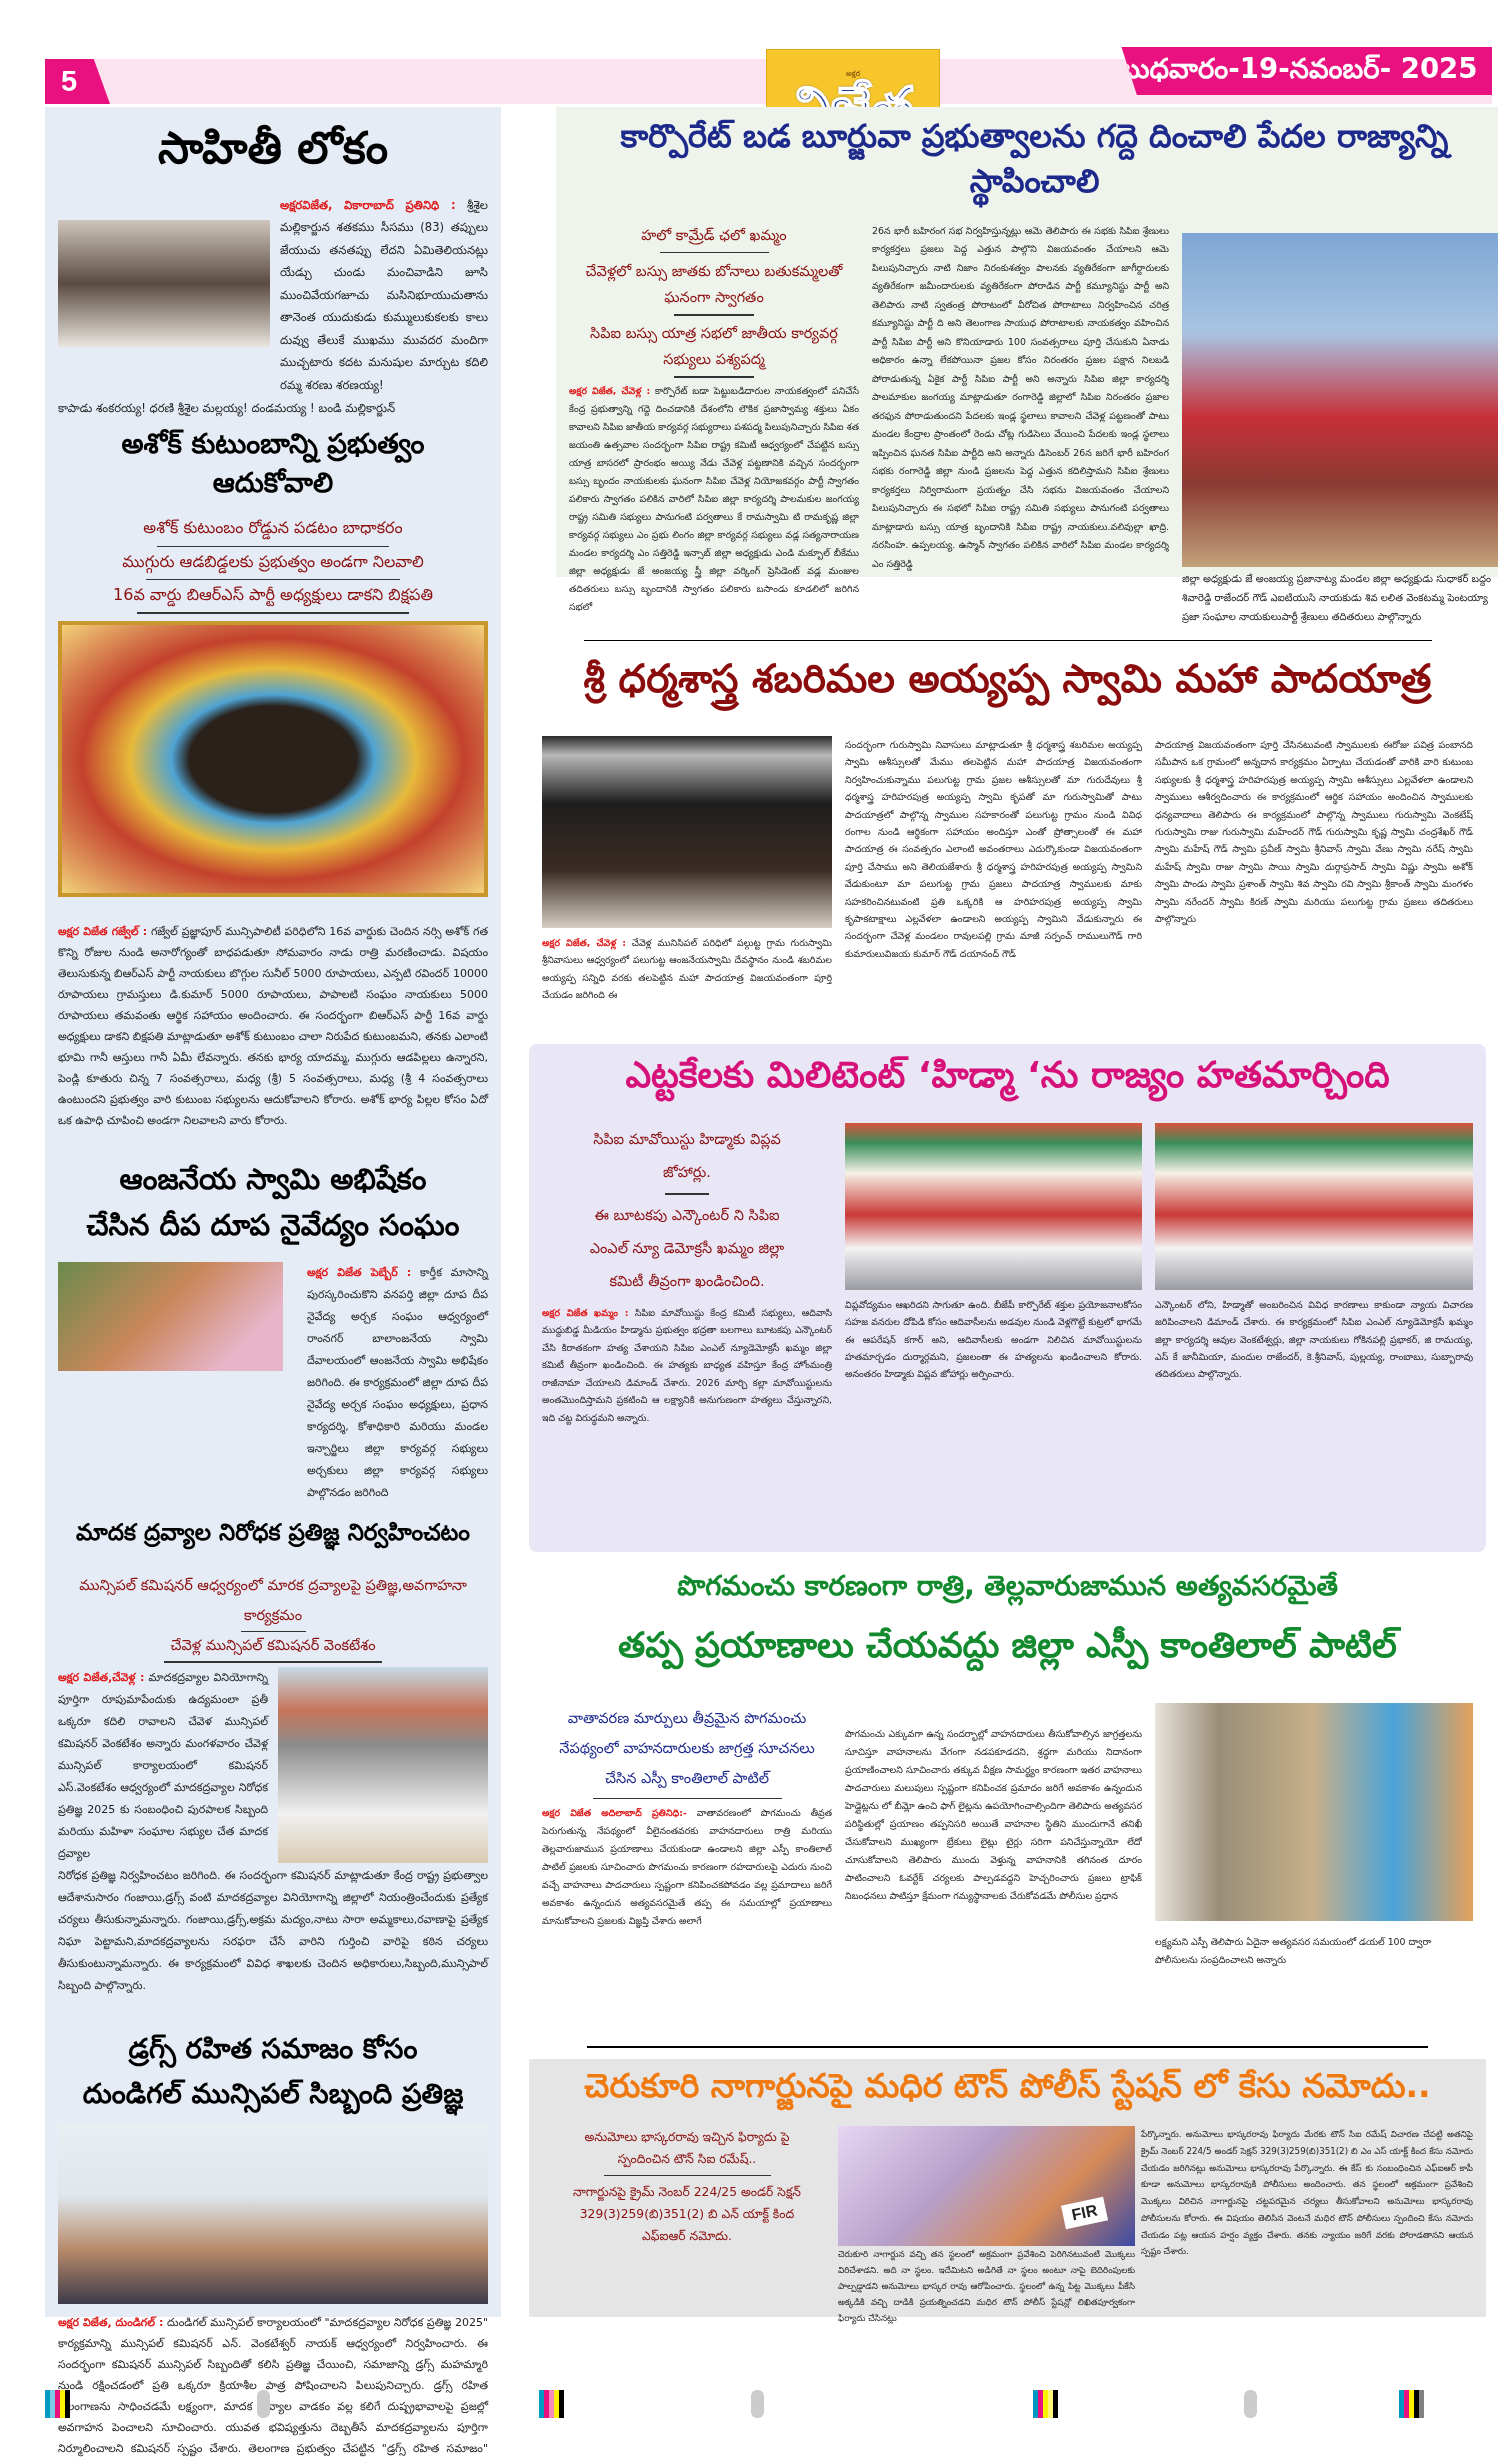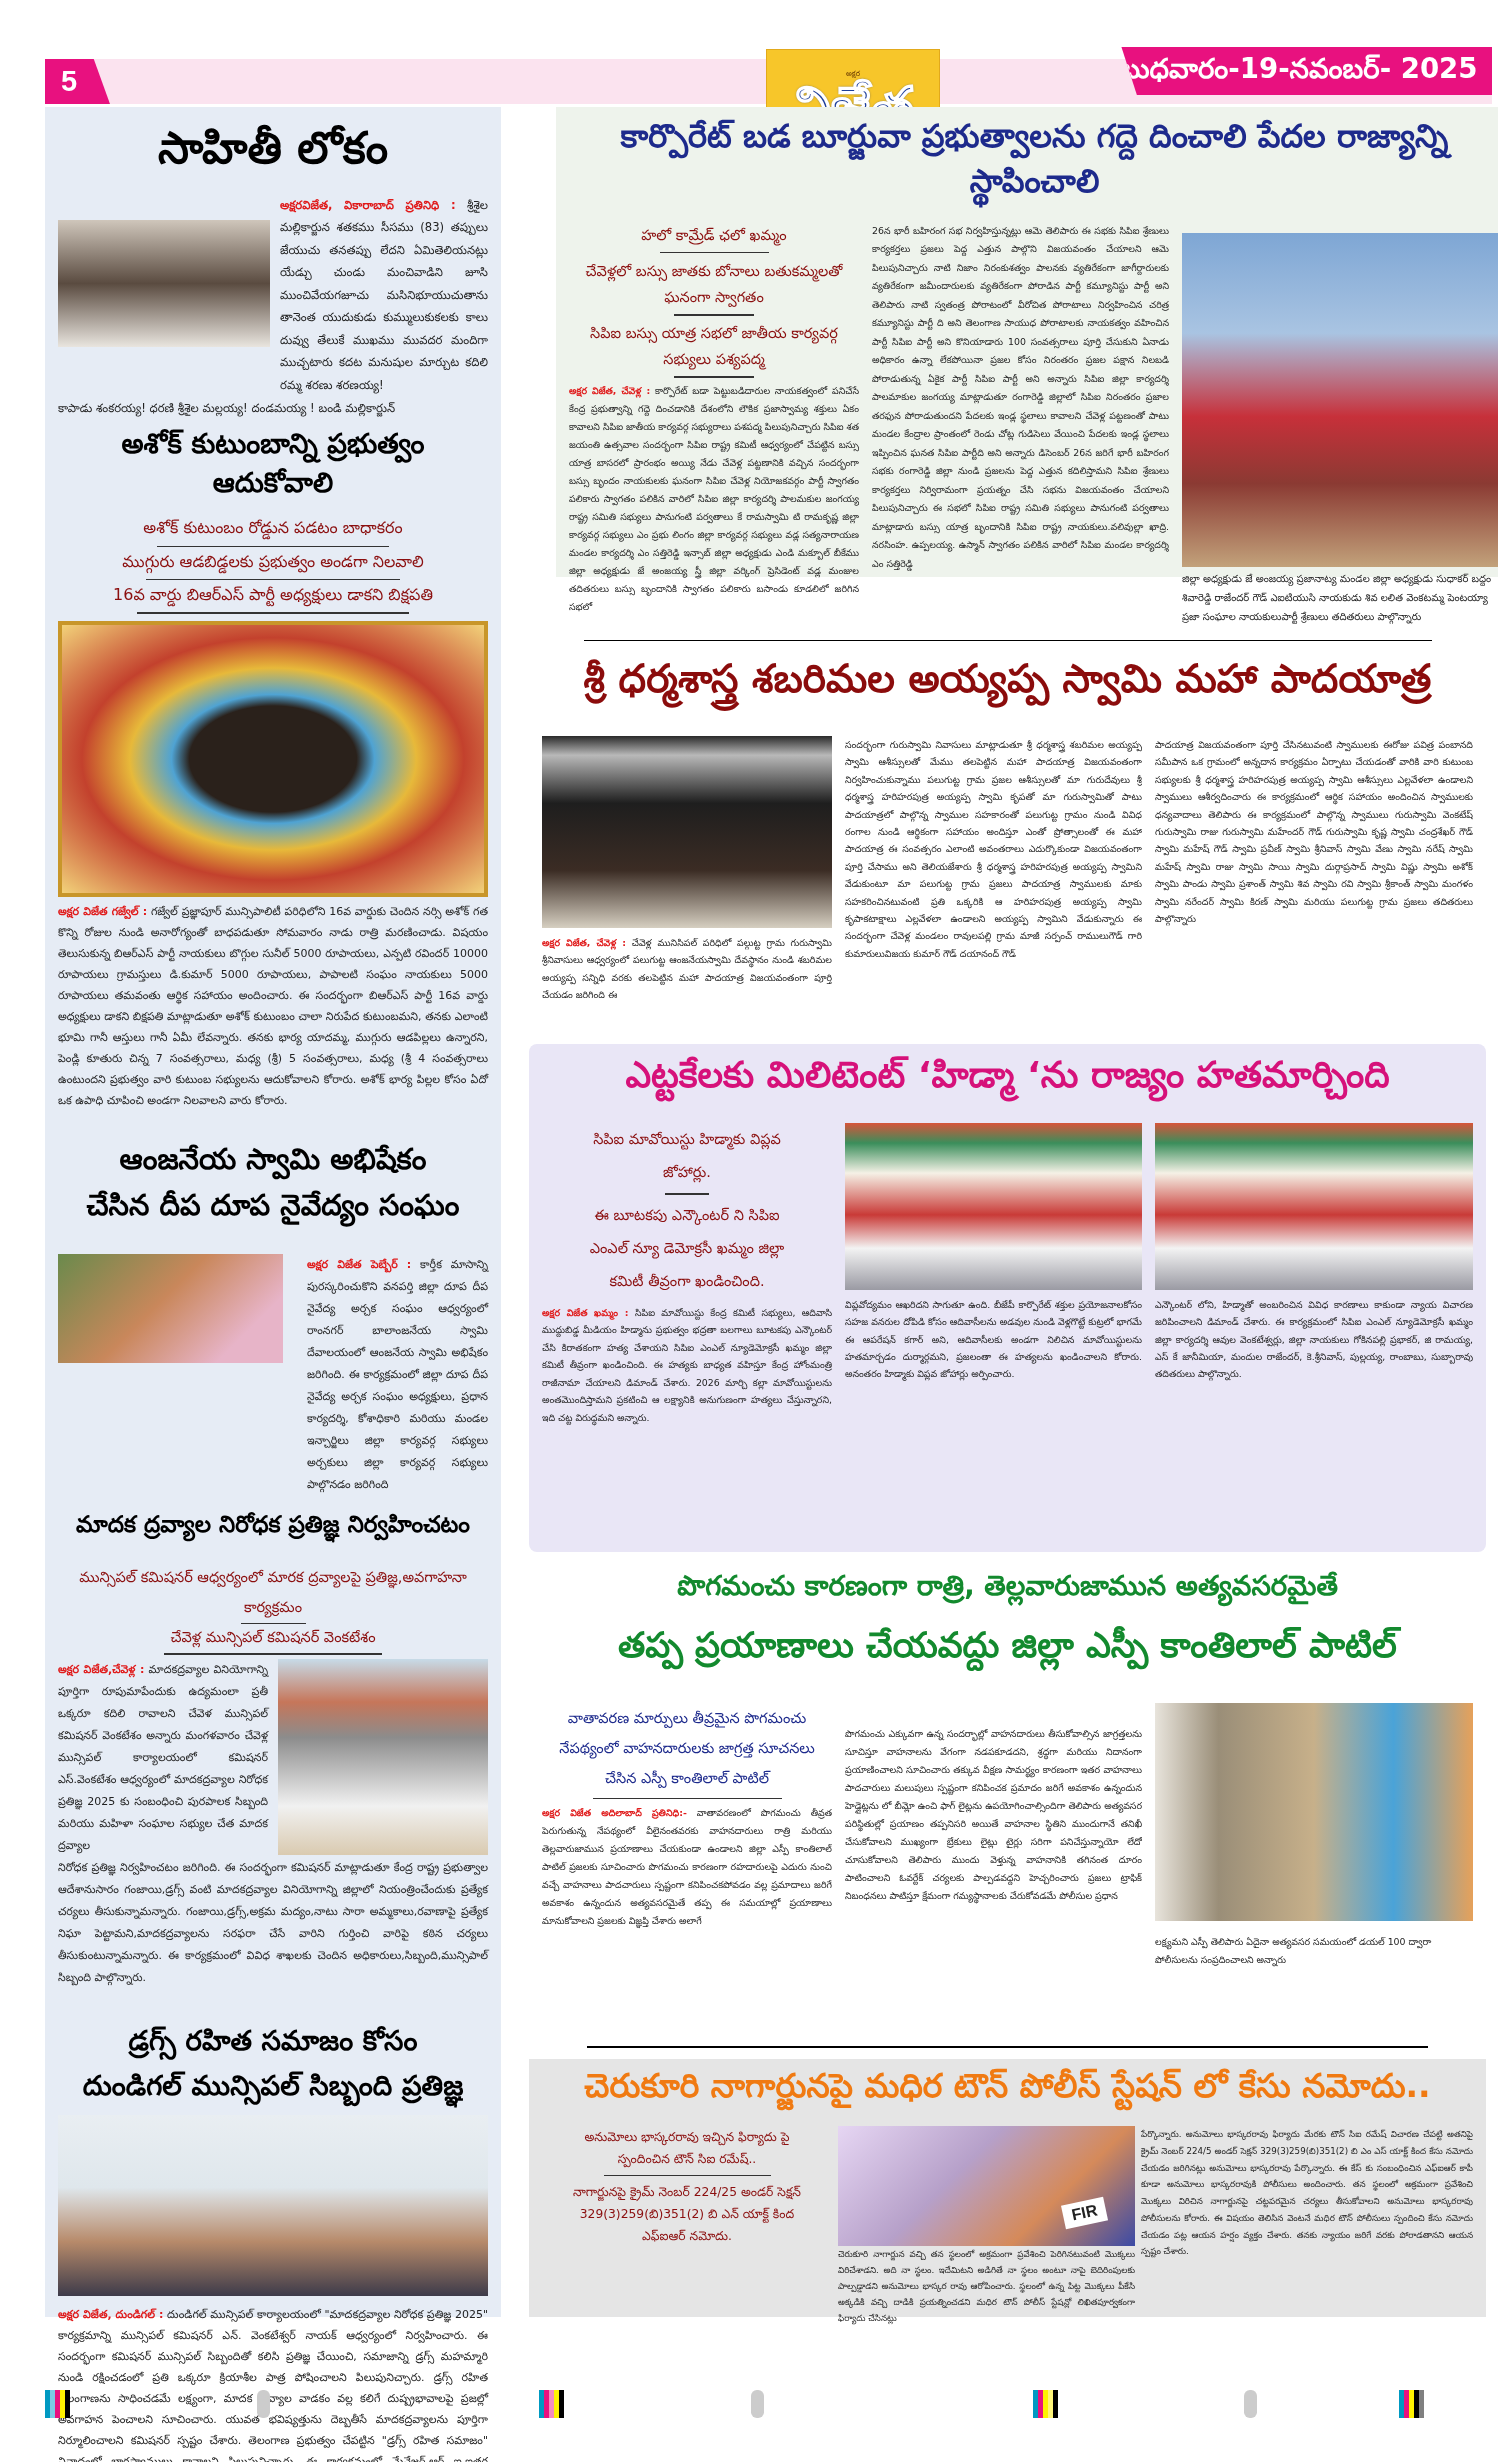--- a/index.html
+++ b/index.html
@@ -79,29 +79,29 @@
 
   <div style="padding:7.3px 13px 0 13px;">
     <div class="hd-black" style="font-size:27.6px;margin-bottom:13px;">అశోక్ కుటుంబాన్ని ప్రభుత్వం ఆదుకోవాలి</div>
     <div class="sub-red">అశోక్ కుటుంబం రోడ్డున పడటం బాధాకరం</div>
     <div class="rule" style="width:232px;"></div>
     <div class="sub-red">ముగ్గురు ఆడబిడ్డలకు ప్రభుత్వం అండగా నిలవాలి</div>
     <div class="rule" style="width:254px;"></div>
     <div class="sub-red">16వ వార్డు బిఆర్ఎస్ పార్టీ అధ్యక్షులు డాకని బిక్షపతి</div>
     <div class="rule" style="width:272px;"></div>
     <div style="height:276px;margin-top:7.3px;border:4.4px solid #c8962a;background:radial-gradient(ellipse at center,#2a211b 0,#2a211b 28%,#4fa3d3 34%,#e7b93a 48%,#c3412d 64%,#f2d27a 100%);"></div>
-    <div class="body-text" style="font-size:11px;line-height:21px;margin-top:4px;">
+    <div class="body-text" style="font-size:11px;line-height:21px;margin-top:24px;">
       <span class="dateline">అక్షర విజేత గజ్వేల్ :</span>
       <span>గజ్వేల్ ప్రజ్ఞాపూర్ మున్సిపాలిటీ పరిధిలోని 16వ వార్డుకు చెందిన నర్సి అశోక్ గత కొన్ని రోజుల నుండి అనారోగ్యంతో బాధపడుతూ సోమవారం నాడు రాత్రి మరణించాడు. విషయం తెలుసుకున్న బిఆర్ఎస్ పార్టీ నాయకులు బొగ్గుల సునీల్ 5000 రూపాయలు, ఎన్పటి రవిందర్ 10000 రూపాయలు గ్రామస్తులు డి.కుమార్ 5000 రూపాయలు, పాపాలటి సంఘం నాయకులు 5000 రూపాయలు తమవంతు ఆర్థిక సహాయం అందించారు. ఈ సందర్భంగా బిఆర్ఎస్ పార్టీ 16వ వార్డు అధ్యక్షులు డాకని బిక్షపతి మాట్లాడుతూ అశోక్ కుటుంబం చాలా నిరుపేద కుటుంబమని, తనకు ఎలాంటి భూమి గానీ ఆస్తులు గానీ ఏమీ లేవన్నారు. తనకు భార్య యాదమ్మ, ముగ్గురు ఆడపిల్లలు ఉన్నారని, పెండ్లి కూతురు చిన్న 7 సంవత్సరాలు, మధ్య (శ్రీ) 5 సంవత్సరాలు, మధ్య (శ్రీ 4 సంవత్సరాలు ఉంటుందని ప్రభుత్వం వారి కుటుంబ సభ్యులను ఆదుకోవాలని కోరారు. అశోక్ భార్య పిల్లల కోసం ఏదో ఒక ఉపాధి చూపించి అండగా నిలవాలని వారు కోరారు.</span>
     </div>
   </div>
 
   <div style="padding:25px 13px 0 13px;">
     <div class="hd-black" style="font-size:29px;line-height:46px;">ఆంజనేయ స్వామి అభిషేకం</div>
-    <div class="hd-black" style="font-size:29px;line-height:46px;margin-bottom:26px;">చేసిన దీప దూప నైవేద్యం సంఘం</div>
+    <div class="hd-black" style="font-size:29px;line-height:46px;margin-bottom:14px;">చేసిన దీప దూప నైవేద్యం సంఘం</div>
     <div style="display:flex;gap:24px;">
       <div class="photo" style="width:225px;height:109px;flex:none;background:linear-gradient(135deg,#6a8a4c,#c9875b 45%,#e7b4c8 80%);"></div>
       <div class="body-text" style="font-size:11px;line-height:22px;">
         <span class="dateline">అక్షర విజేత పెబ్బేర్ :</span>
         <span>కార్తీక మాసాన్ని పురస్కరించుకొని వనపర్తి జిల్లా దూప దీప నైవేద్య అర్చక సంఘం ఆధ్వర్యంలో రాంనగర్ బాలాంజనేయ స్వామి దేవాలయంలో ఆంజనేయ స్వామి అభిషేకం జరిగింది. ఈ కార్యక్రమంలో జిల్లా దూప దీప నైవేద్య అర్చక సంఘం అధ్యక్షులు, ప్రధాన కార్యదర్శి, కోశాధికారి మరియు మండల ఇన్చార్జిలు జిల్లా కార్యవర్గ సభ్యులు అర్చకులు జిల్లా కార్యవర్గ సభ్యులు పాల్గొనడం జరిగింది</span>
       </div>
     </div>
   </div>
 
   <div style="padding:14.5px 13px 0 13px;">

